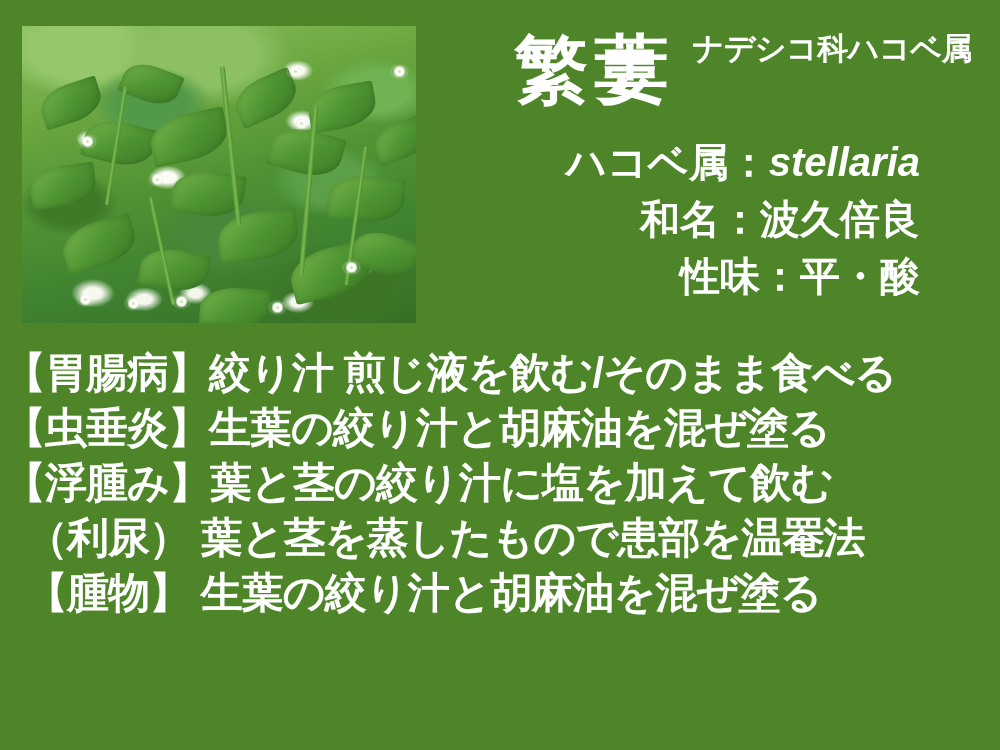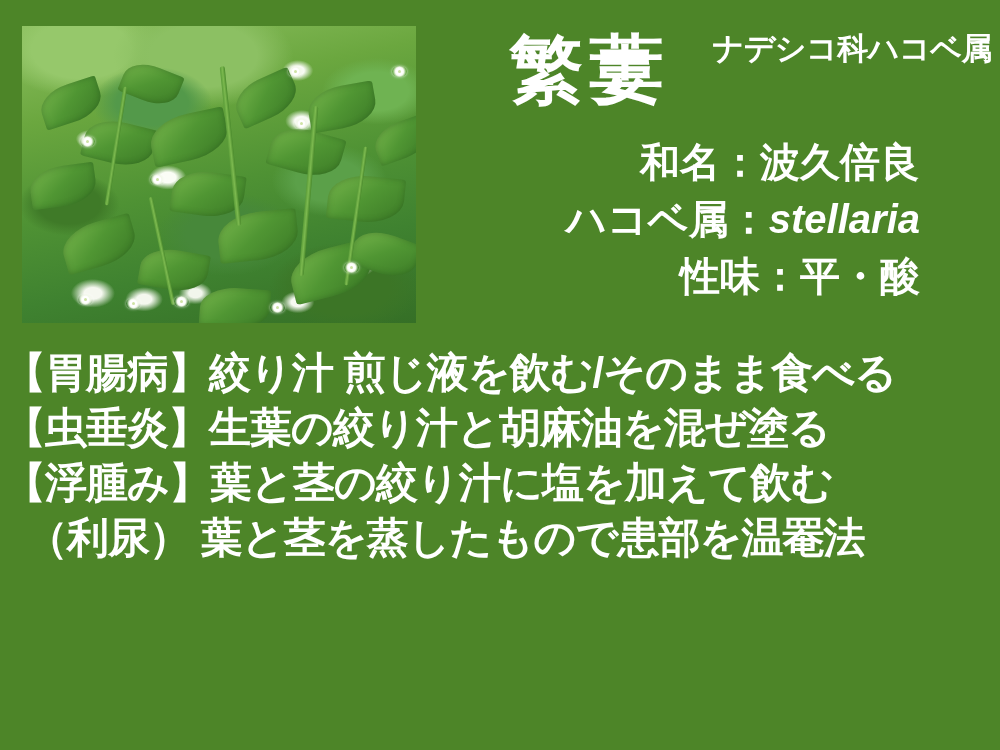--- a/index.html
+++ b/index.html
@@ -84,40 +84,39 @@
     width: 3px;
     height: 3px;
     margin: -1.5px 0 0 -1.5px;
     border-radius: 50%;
     background: #cfe3a5;
   }
 
   
   #header {
     position: absolute;
-    left: 436px;
+    left: 416px;
     top: 22px;
     width: 556px;
     height: 105px;
     display: flex;
     align-items: flex-start;
     justify-content: flex-end;
-    gap: 37px;
   }
   #title-kanji {
     color: #ffffff;
     font-size: 74px;
     line-height: 92px;
     font-weight: 700;
     letter-spacing: 6px;
     white-space: nowrap;
     margin-top: 2px;
   }
   #subtitle-block {
-    margin-left: 6px;
+    margin-left: 18px;
     margin-top: 6px;
     text-align: right;
   }
   .subtitle-line {
     color: #ffffff;
     font-size: 31px;
     line-height: 41px;
     font-weight: 700;
     white-space: nowrap;
     letter-spacing: -0.5px;
@@ -210,25 +209,26 @@
   </div>
 
   <div id="header">
     <div id="title-kanji">繁蔞</div>
     <div id="subtitle-block">
       <div class="subtitle-line">ナデシコ科ハコベ属</div>
     </div>
   </div>
 
   <div id="info-block">
+    <div class="info-line"><span>ハコベ属：</span><span class="latin">stellaria</span></div>
     <div class="info-line">和名：波久倍良</div>
-    <div class="info-line"><span>ハコベ属：</span><span class="latin">stellaria</span></div>
     <div class="info-line">性味：平・酸</div>
   </div>
 
   <div id="body-block">
     <div class="remedy-line">【胃腸病】絞り汁 煎じ液を飲む/そのまま食べる</div>
     <div class="remedy-line">【虫垂炎】生葉の絞り汁と胡麻油を混ぜ塗る</div>
     <div class="remedy-line">【浮腫み】葉と茎の絞り汁に塩を加えて飲む</div>
     <div class="remedy-line indent">（利尿） 葉と茎を蒸したもので患部を温罨法</div>
+    <div class="remedy-line indent">【腫物】 生葉の絞り汁と胡麻油を混ぜ塗る</div>
   </div>
 
 </div>
 
 </body></html>

